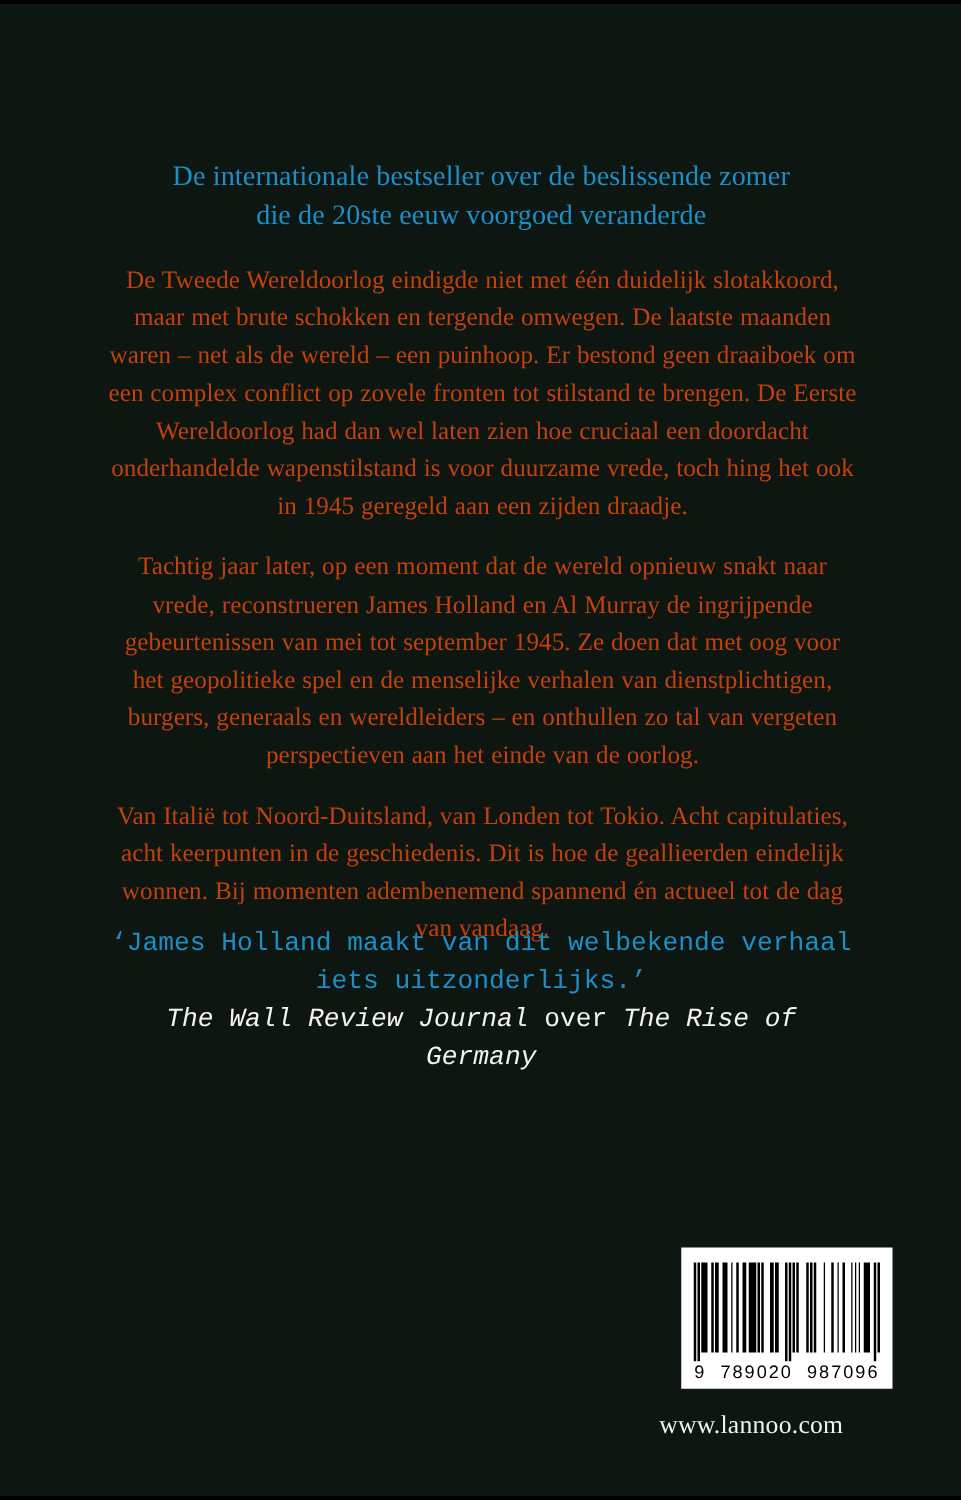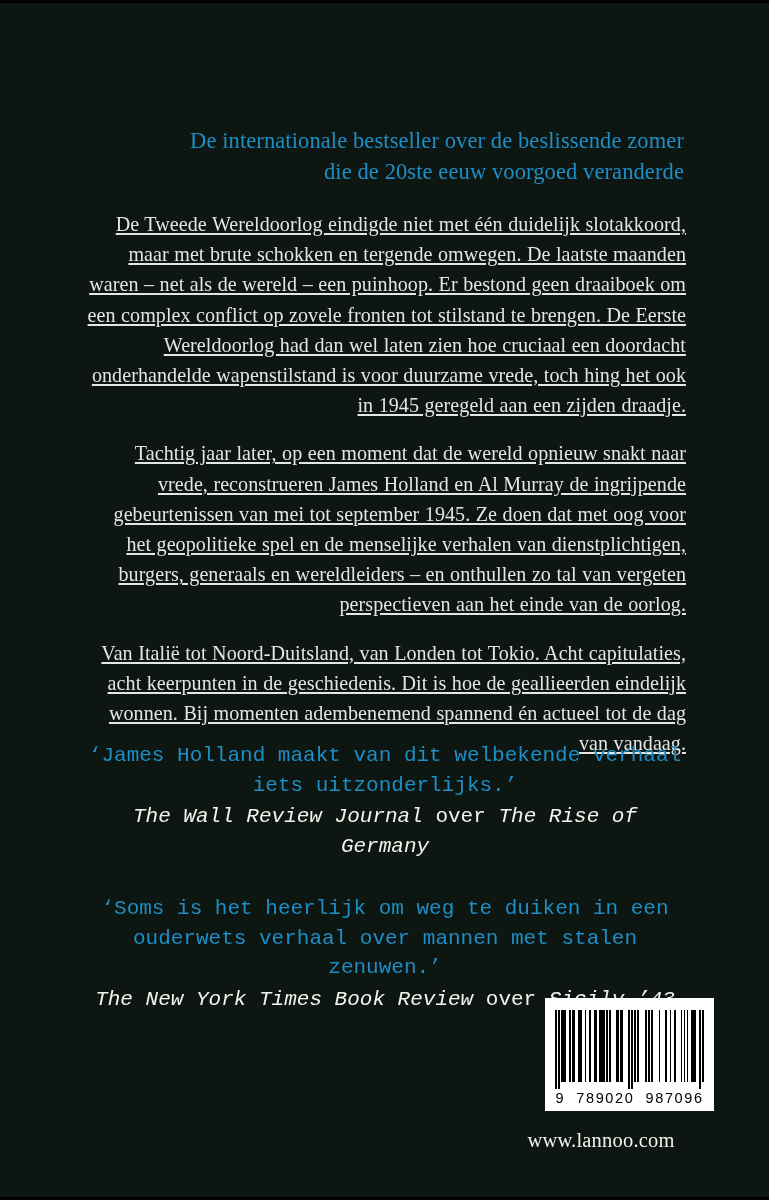--- a/index.html
+++ b/index.html
@@ -33,44 +33,43 @@
     width: 598px;
     height: 100%;
   }
 
   
   #strapline {
     position: absolute;
     top: 122px;
     left: 0;
     width: 598px;
-    text-align: right;
+    text-align: center;
     color: #1d8ec6;
     font-size: 22.5px;
     line-height: 31px;
     letter-spacing: 0.1px;
   }
   #strapline .sl-line { display: block; }
 
   
   #body-copy {
     position: absolute;
     top: 206px;
     left: 0;
     width: 600px;
   }
   #body-copy p {
     margin: 0 0 18px 0;
-    color: #e5e5e5;
+    color: #c2410c;
     font-size: 20.1px;
     line-height: 30.2px;
-    text-align: right;
+    text-align: center;
     letter-spacing: 0.05px;
     word-spacing: 0.4px;
-    text-decoration: underline;
   }
   #body-copy p:last-child { margin-bottom: 0; }
 
   
   #reviews {
     position: absolute;
     top: 738px;
     left: 0;
     width: 598px;
     text-align: center;
@@ -165,24 +164,20 @@
       <p>Van Italië tot Noord-Duitsland, van Londen tot Tokio. Acht capitulaties, acht keerpunten in de geschiedenis. Dit is hoe de geallieerden eindelijk wonnen. Bij momenten adembenemend spannend én actueel tot de dag van vandaag.</p>
     </div>
 
     <div id="reviews">
 
       <div class="review-block">
         <span class="review-quote">‘James Holland maakt van dit welbekende verhaal iets uitzonderlijks.’</span>
         <span class="review-source"><span class="pub">The Wall Review Journal</span><span class="conj"> over </span><span class="pub">The Rise of Germany</span></span>
       </div>
 
-      <div class="review-block">
-        <span class="review-quote">‘Soms is het heerlijk om weg te duiken in een ouderwets verhaal over mannen met stalen zenuwen.’</span>
-        <span class="review-source"><span class="pub">The New York Times Book Review</span><span class="conj"> over </span><span class="pub">Sicily ’43</span></span>
-      </div>
 
     </div>
   </div>
 
   <div id="barcode-area">
     <div id="barcode-box">
       <div id="barcode-bars">
           <span class="bar guard" style="width: 1.55px;"></span>
           <span class="bar sp" style="width: 1.55px;"></span>
           <span class="bar guard" style="width: 1.55px;"></span>

